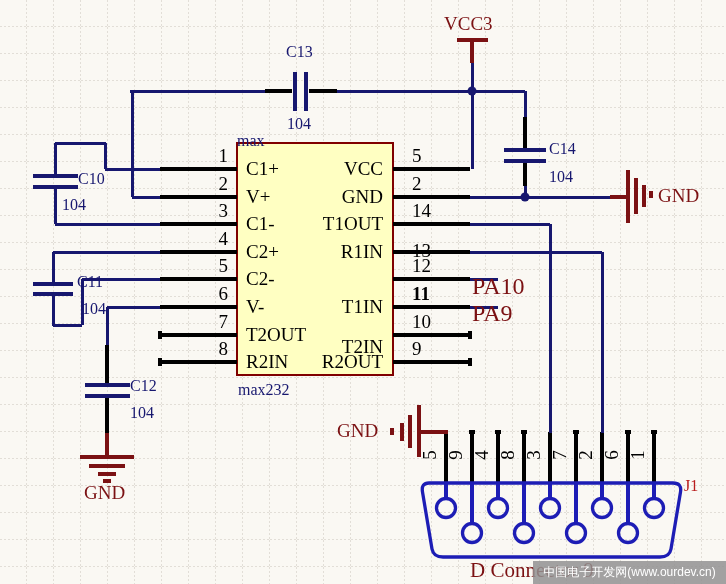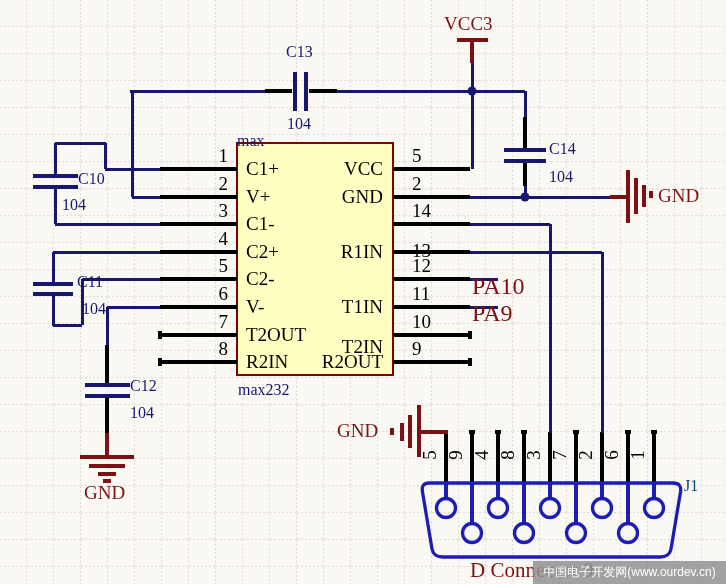--- a/index.html
+++ b/index.html
@@ -234,48 +234,49 @@
 <span class="t blk f19 pin-num-l under" style="top:256px;">5</span>
 <span class="t blk f19 pin-num-l under" style="top:284px;">6</span>
 <span class="t blk f19 pin-num-l under" style="top:312px;">7</span>
 <span class="t blk f19 pin-num-l under" style="top:339px;">8</span>
 
 <span class="t blk f19 pin-num-r under" style="top:146px;">5</span>
 <span class="t blk f19 pin-num-r under" style="top:174px;">2</span>
 <span class="t blk f19 pin-num-r under" style="top:201px;">14</span>
 <span class="t blk f19 pin-num-r under" style="top:229px;margin-top:12px;">13</span>
 <span class="t blk f19 pin-num-r under" style="top:256px;">12</span>
-<span class="t blk f19 pin-num-r under" style="top:284px;">11</span>
+<span class="t blk f19 pin-num-r under" style="top:284px;font-weight:bold;">11</span>
 <span class="t blk f19 pin-num-r under" style="top:312px;">10</span>
 <span class="t blk f19 pin-num-r under" style="top:339px;">9</span>
 
 <span class="t blk f19 pin-name-l under" style="top:159px;">C1+</span>
 <span class="t blk f19 pin-name-l under" style="top:187px;">V+</span>
 <span class="t blk f19 pin-name-l under" style="top:214px;">C1-</span>
 <span class="t blk f19 pin-name-l under" style="top:242px;">C2+</span>
 <span class="t blk f19 pin-name-l under" style="top:269px;">C2-</span>
 <span class="t blk f19 pin-name-l under" style="top:297px;">V-</span>
 <span class="t blk f19 pin-name-l under" style="top:325px;">T2OUT</span>
 <span class="t blk f19 pin-name-l under" style="top:352px;">R2IN</span>
 
 <span class="t blk f19 pin-name-r under" style="top:159px;">VCC</span>
 <span class="t blk f19 pin-name-r under" style="top:187px;">GND</span>
+<span class="t blk f19 pin-name-r under" style="top:214px;">T1OUT</span>
 <span class="t blk f19 pin-name-r under" style="top:242px;">R1IN</span>
 <span class="t blk f19 pin-name-r under" style="top:297px;">T1IN</span>
 <span class="t blk f19 pin-name-r under" style="top:325px;margin-top:12px;">T2IN</span>
 <span class="t blk f19 pin-name-r under" style="top:352px;">R2OUT</span>
 
 <span class="t blk f19 rot under" style="left:419px;top:445px;">5</span>
 <span class="t blk f19 rot under" style="left:445px;top:445px;">9</span>
 <span class="t blk f19 rot under" style="left:471px;top:445px;">4</span>
 <span class="t blk f19 rot under" style="left:497px;top:445px;">8</span>
 <span class="t blk f19 rot under" style="left:523px;top:445px;">3</span>
 <span class="t blk f19 rot under" style="left:549px;top:445px;">7</span>
 <span class="t blk f19 rot under" style="left:575px;top:445px;">2</span>
 <span class="t blk f19 rot under" style="left:601px;top:445px;">6</span>
 <span class="t blk f19 rot under" style="left:627px;top:445px;">1</span>
 
-<span class="t f20 under" style="left:684px;top:478px;color:#0c4a6e;">J1</span>
+<span class="t f20 under" style="left:684px;top:478px;color:#b91c1c;">J1</span>
 <span class="t maroon f21 under" style="left:470px;top:560px;">D Connector 9</span>
 
 <div id="watermark">中国电子开发网(www.ourdev.cn)</div>
 
 </div>
 
 </body></html>

